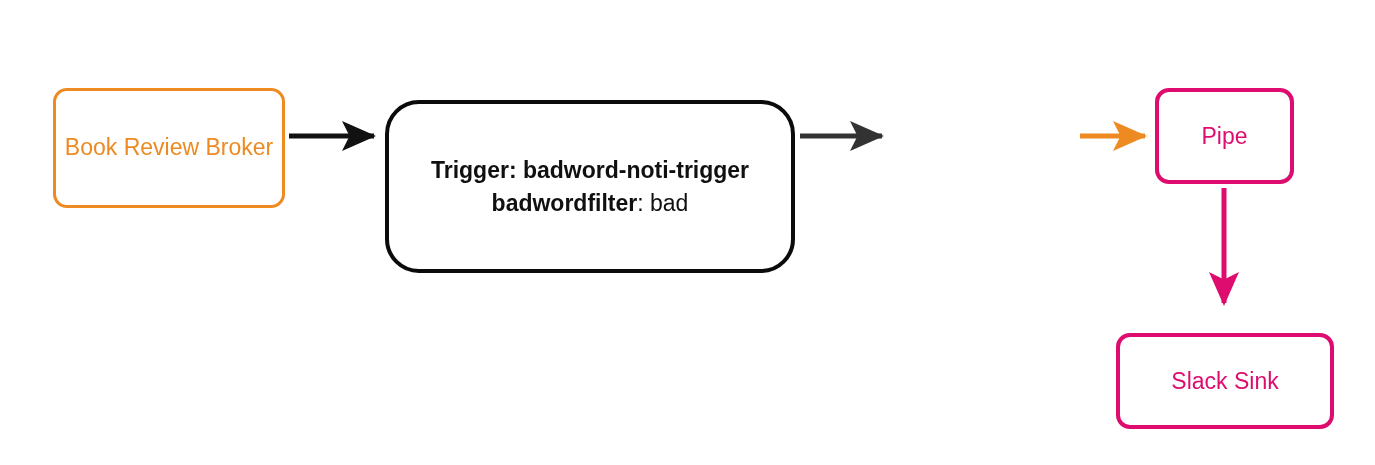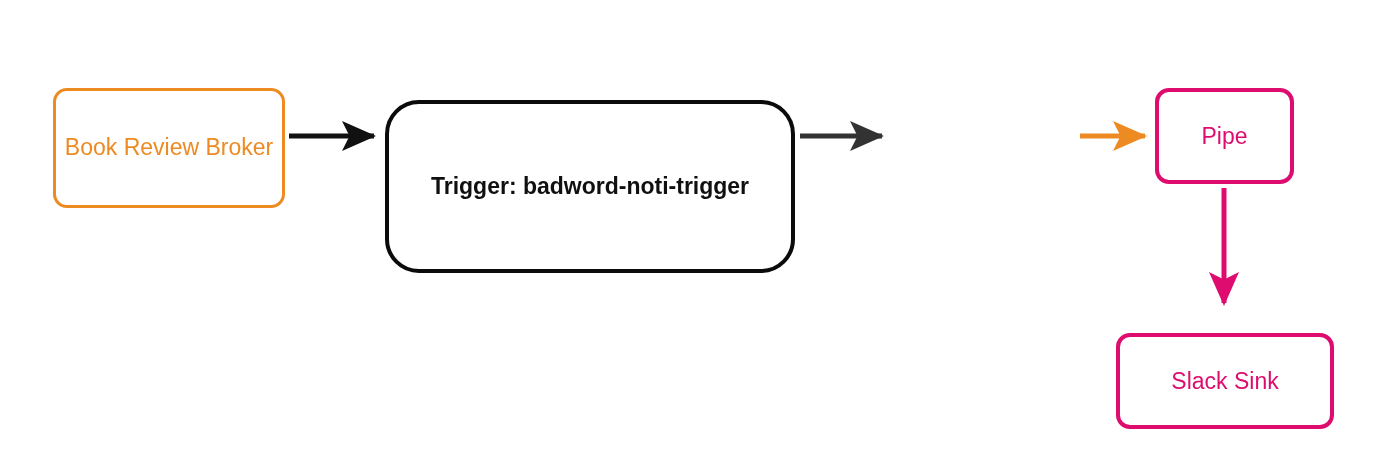--- a/index.html
+++ b/index.html
@@ -121,20 +121,21 @@
   <div class="node orange" id="node-source">
     <span class="node-label">
       <span class="line">Book Review</span>
       <span class="line">Broker</span>
     </span>
   </div>
 
   <div class="node black" id="node-trigger">
     <span class="node-label">
       <span class="line line-1">Trigger: badword-noti-trigger</span>
+      <span class="line"><span class="k">badwordfilter</span><span class="v">: </span><span class="v">bad</span></span>
     </span>
   </div>
 
 
   <div class="node magenta" id="node-pipe">
     <span class="node-label">Pipe</span>
   </div>
 
   <div class="node magenta" id="node-sink">
     <span class="node-label">Slack Sink</span>

